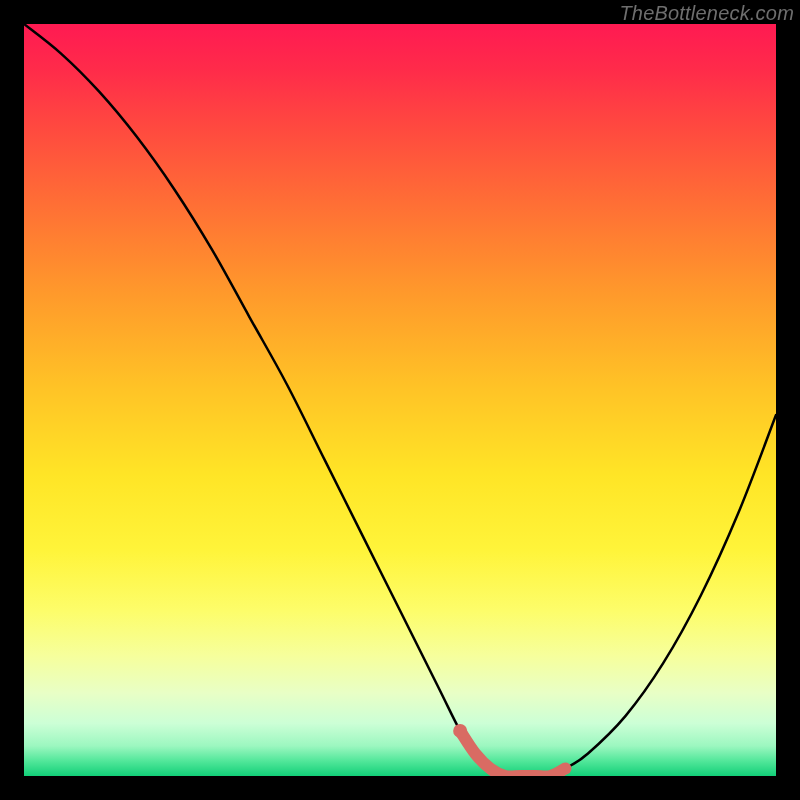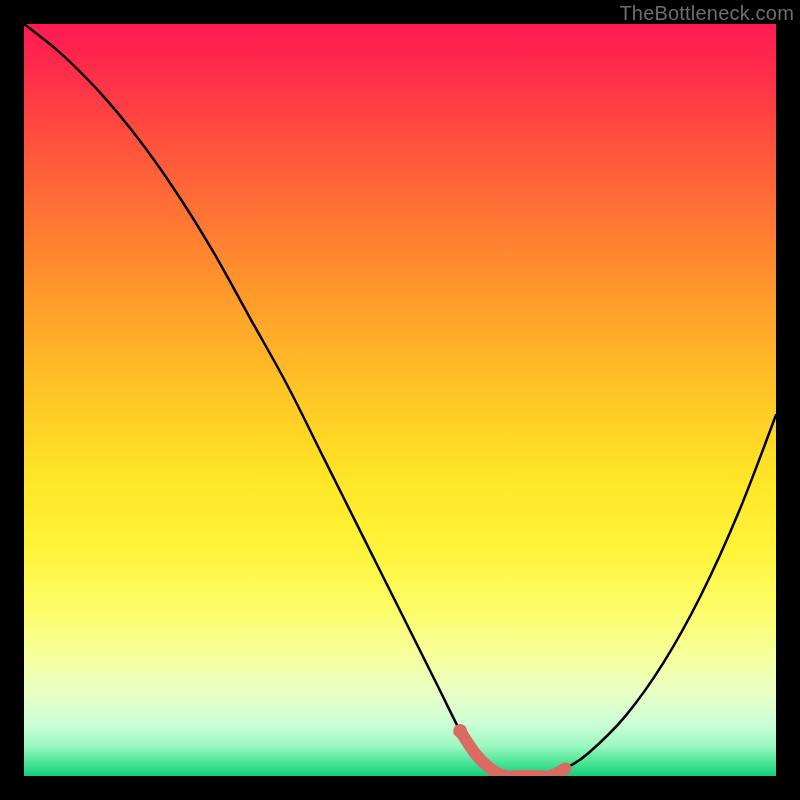--- a/index.html
+++ b/index.html
@@ -10,20 +10,21 @@
     background: #000;
     overflow: hidden;
   }
   .frame {
     position: absolute;
     left: 0;
     top: 0;
     width: 800px;
     height: 568px;
     background: #000;
+    font-style: italic;
   }
   .plot {
     position: absolute;
     left: 24px;
     top: 24px;
     width: 752px;
     height: 752px;
     background: linear-gradient(to bottom,
       #ff1a52 0%,
       #ff2b4a 6%,

